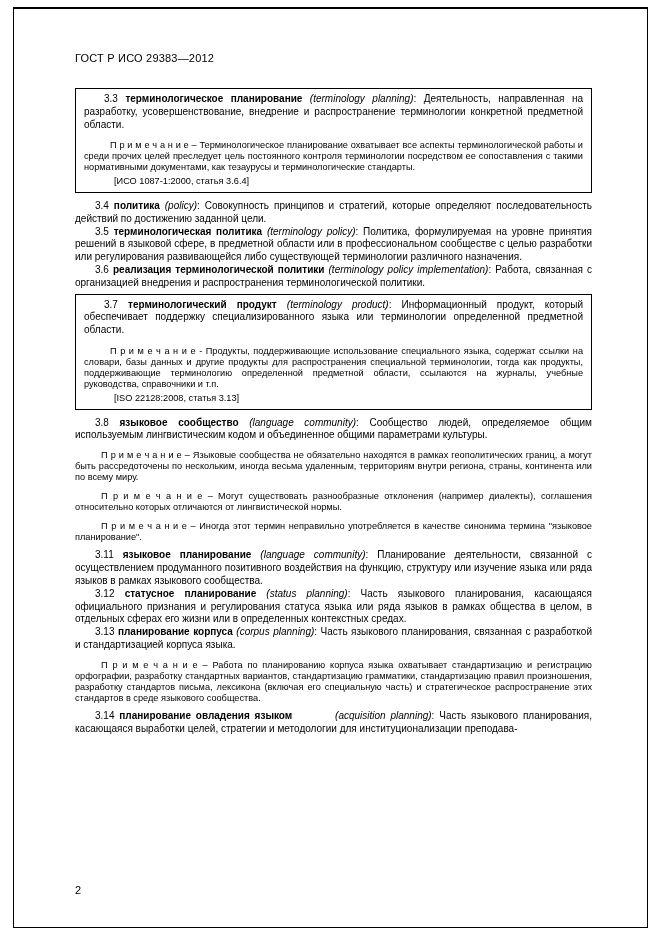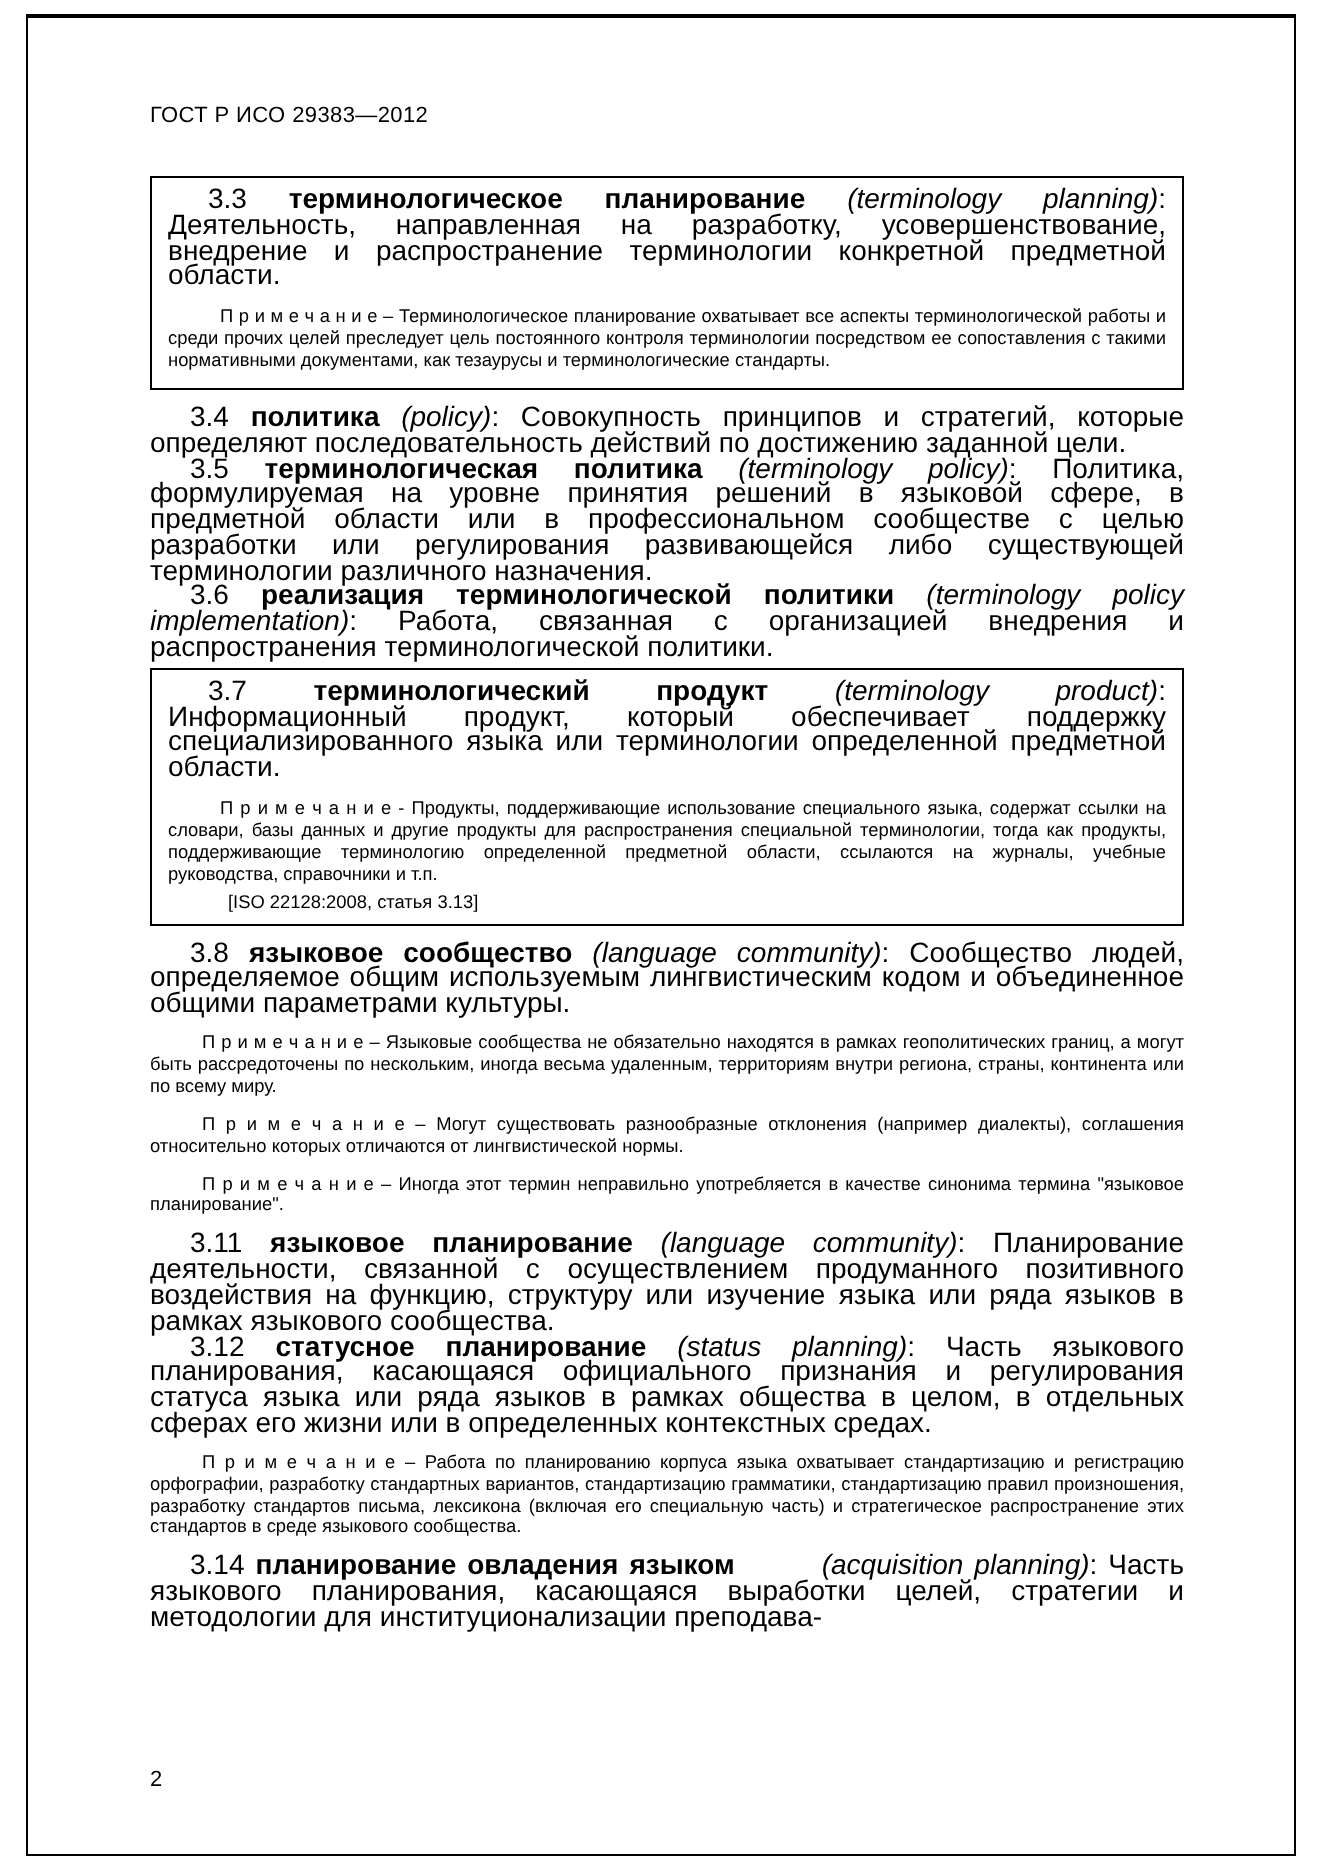--- a/index.html
+++ b/index.html
@@ -32,21 +32,21 @@
     width: 517px;
   }
   .block { margin: 0; }
   .block.boxed {
     border: 1px solid #000;
     padding: 4px 8px 5px 8px;
     margin: 4px 0 7px 0;
   }
   p { margin: 0; }
   .def {
-    font-size: 14px;
+    font-size: 10px;
     line-height: 12.8px;
     text-align: justify;
     text-indent: 20px;
   }
   .note {
     font-size: 9.2px;
     line-height: 10.9px;
     text-align: justify;
     text-indent: 26px;
     margin: 8px 0 7px 0;
@@ -71,36 +71,38 @@
 <body>
 
 <div class="page-frame"></div>
 
 <div class="doc-header">ГОСТ Р ИСО 29383—2012</div>
 
 <div class="content">
     <div class="block boxed">
       <p class="def"><span class="num">3.3 </span><span class="term">терминологическое планирование</span><span class="en"> (terminology planning)</span><span class="text">: Деятельность, направленная на разработку, усовершенствование, внедрение и распространение терминологии конкретной предметной области.</span></p>
       <p class="note"><span class="note-label">П р и м е ч а н и е</span><span class="note-text"> – Терминологическое планирование охватывает все аспекты терминологической работы и среди прочих целей преследует цель постоянного контроля терминологии посредством ее сопоставления с такими нормативными документами, как тезаурусы и терминологические стандарты.</span></p>
+      <p class="source">[ИСО 1087-1:2000, статья 3.6.4]</p>
     </div>
     <div class="block">
       <p class="def"><span class="num">3.4 </span><span class="term">политика</span><span class="en"> (policy)</span><span class="text">: Совокупность принципов и стратегий, которые определяют последовательность действий по достижению заданной цели.</span></p>
       <p class="def"><span class="num">3.5 </span><span class="term">терминологическая политика</span><span class="en"> (terminology policy)</span><span class="text">: Политика, формулируемая на уровне принятия решений в языковой сфере, в предметной области или в профессиональном сообществе с целью разработки или регулирования развивающейся либо существующей терминологии различного назначения.</span></p>
       <p class="def"><span class="num">3.6 </span><span class="term">реализация терминологической политики</span><span class="en"> (terminology policy implementation)</span><span class="text">: Работа, связанная с организацией внедрения и распространения терминологической политики.</span></p>
     </div>
     <div class="block boxed">
       <p class="def"><span class="num">3.7 </span><span class="term">терминологический продукт</span><span class="en"> (terminology product)</span><span class="text">: Информационный продукт, который обеспечивает поддержку специализированного языка или терминологии определенной предметной области.</span></p>
       <p class="note"><span class="note-label">П р и м е ч а н и е</span><span class="note-text"> - Продукты, поддерживающие использование специального языка, содержат ссылки на словари, базы данных и другие продукты для распространения специальной терминологии, тогда как продукты, поддерживающие терминологию определенной предметной области, ссылаются на журналы, учебные руководства, справочники и т.п.</span></p>
       <p class="source">[ISO 22128:2008, статья 3.13]</p>
     </div>
     <div class="block">
       <p class="def"><span class="num">3.8 </span><span class="term">языковое сообщество</span><span class="en"> (language community)</span><span class="text">: Сообщество людей, определяемое общим используемым лингвистическим кодом и объединенное общими параметрами культуры.</span></p>
       <p class="note"><span class="note-label">П р и м е ч а н и е</span><span class="note-text"> – Языковые сообщества не обязательно находятся в рамках геополитических границ, а могут быть рассредоточены по нескольким, иногда весьма удаленным, территориям внутри региона, страны, континента или по всему миру.</span></p>
       <p class="note"><span class="note-label">П р и м е ч а н и е</span><span class="note-text"> – Могут существовать разнообразные отклонения (например диалекты), соглашения относительно которых отличаются от лингвистической нормы.</span></p>
       <p class="note"><span class="note-label">П р и м е ч а н и е</span><span class="note-text"> – Иногда этот термин неправильно употребляется в качестве синонима термина "языковое планирование".</span></p>
       <p class="def"><span class="num">3.11 </span><span class="term">языковое планирование</span><span class="en"> (language community)</span><span class="text">: Планирование деятельности, связанной с осуществлением продуманного позитивного воздействия на функцию, структуру или изучение языка или ряда языков в рамках языкового сообщества.</span></p>
       <p class="def"><span class="num">3.12 </span><span class="term">статусное планирование</span><span class="en"> (status planning)</span><span class="text">: Часть языкового планирования, касающаяся официального признания и регулирования статуса языка или ряда языков в рамках общества в целом, в отдельных сферах его жизни или в определенных контекстных средах.</span></p>
+      <p class="def"><span class="num">3.13 </span><span class="term">планирование корпуса</span><span class="en"> (corpus planning)</span><span class="text">: Часть языкового планирования, связанная с разработкой и стандартизацией корпуса языка.</span></p>
       <p class="note"><span class="note-label">П р и м е ч а н и е</span><span class="note-text"> – Работа по планированию корпуса языка охватывает стандартизацию и регистрацию орфографии, разработку стандартных вариантов, стандартизацию грамматики, стандартизацию правил произношения, разработку стандартов письма, лексикона (включая его специальную часть) и стратегическое распространение этих стандартов в среде языкового сообщества.</span></p>
       <p class="def"><span class="num">3.14 </span><span class="term">планирование овладения языком</span><span class="wide-gap"></span><span class="en"> (acquisition planning)</span><span class="text">: Часть языкового планирования, касающаяся выработки целей, стратегии и методологии для институционализации преподава-</span></p>
     </div>
   </div>
 
 <div class="page-number">2</div>
 
 </body></html>

